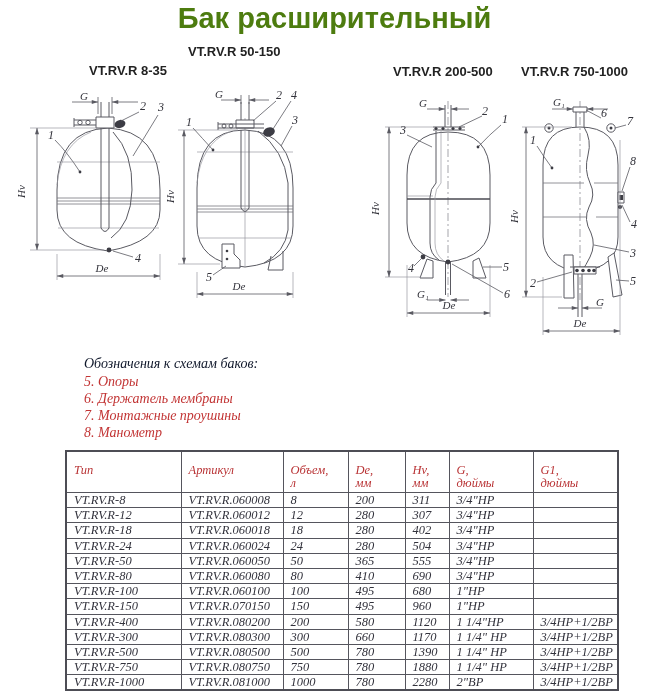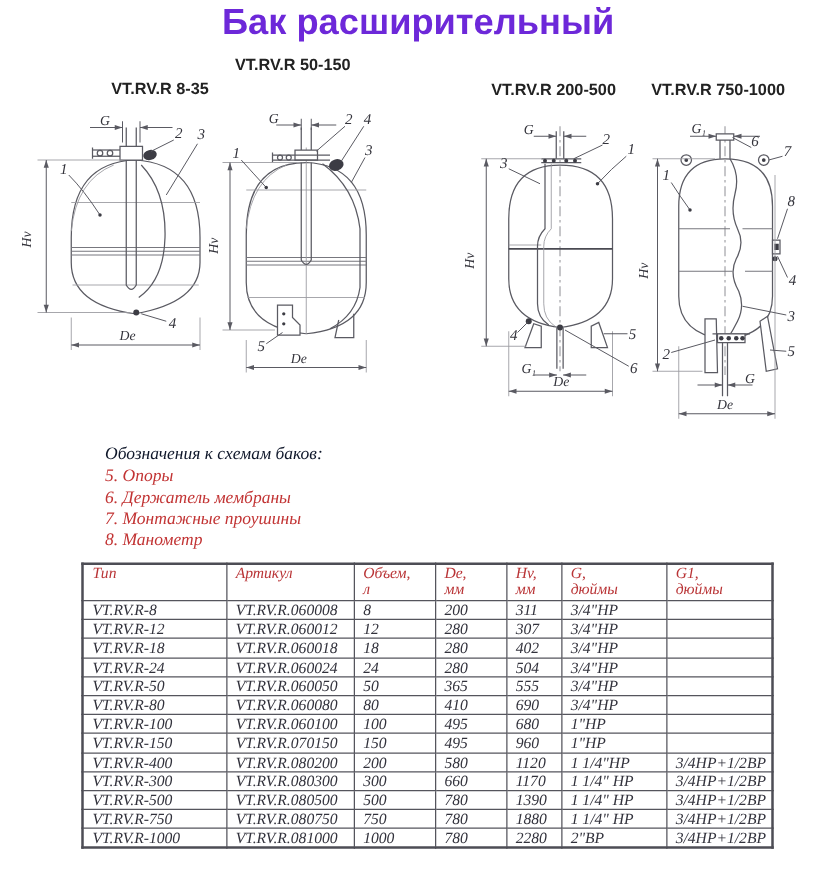--- a/index.html
+++ b/index.html
@@ -1,21 +1,21 @@
 <!DOCTYPE html>
 <html><head>
 <meta charset="utf-8">
 <style>
   html,body{margin:0;padding:0;background:#ffffff;}
   body{width:669px;height:700px;position:relative;overflow:hidden;
        font-family:"Liberation Serif",serif;color:#2e2e36;}
   .abs{position:absolute;}
   .title{left:0;top:2px;width:669px;text-align:center;
          font-family:"Liberation Sans",sans-serif;font-weight:bold;
-         font-size:29px;color:#6d28d9;letter-spacing:0px;}
+         font-size:29px;color:#4d7c0f;letter-spacing:0px;}
   .dlabel{font-family:"Liberation Sans",sans-serif;font-weight:bold;
           font-size:13px;color:#222;white-space:nowrap;}
   svg{position:absolute;overflow:visible;}
   svg *{vector-effect:non-scaling-stroke;}
   .ln{stroke:#5a5a62;stroke-width:1;fill:none;}
   .thin{stroke:#9a9aa0;stroke-width:.7;fill:none;}
   .seam{stroke:#77777e;stroke-width:.8;fill:none;}
   .dim{stroke:#5a5a62;stroke-width:.8;fill:none;}
   .dark{fill:#3c3c44;stroke:none;}
   .white{fill:#ffffff;}
@@ -29,21 +29,21 @@
   .legend-col1{width:196px;}
   .legend-item{line-height:17px;color:#c23434;white-space:nowrap;}
   
   table.spec{position:absolute;left:65px;top:450px;width:552px;
              border-collapse:collapse;table-layout:fixed;
              font-style:italic;font-size:12.5px;}
   table.spec th,table.spec td{border:1px solid #55555d;
              padding:0 0 0 7px;text-align:left;font-weight:normal;
              white-space:nowrap;overflow:hidden;}
   table.spec{border:2px solid #4d4d55;}
-  table.spec th{color:#b93436;vertical-align:top;padding-top:0;
+  table.spec th{color:#b93436;vertical-align:top;padding-top:12px;
                 padding-bottom:2px;line-height:13px;height:26px;}
   table.spec td{color:#32323c;height:14.2px;line-height:14px;}
 </style>
 </head>
 <body>
 
 <div class="abs title">Бак расширительный</div>
 
 <div class="abs dlabel" style="left:66px;top:63px;margin-left:23px;">VT.RV.R 8-35</div>
 <div class="abs dlabel" style="left:188px;top:44px;">VT.RV.R 50-150</div>

